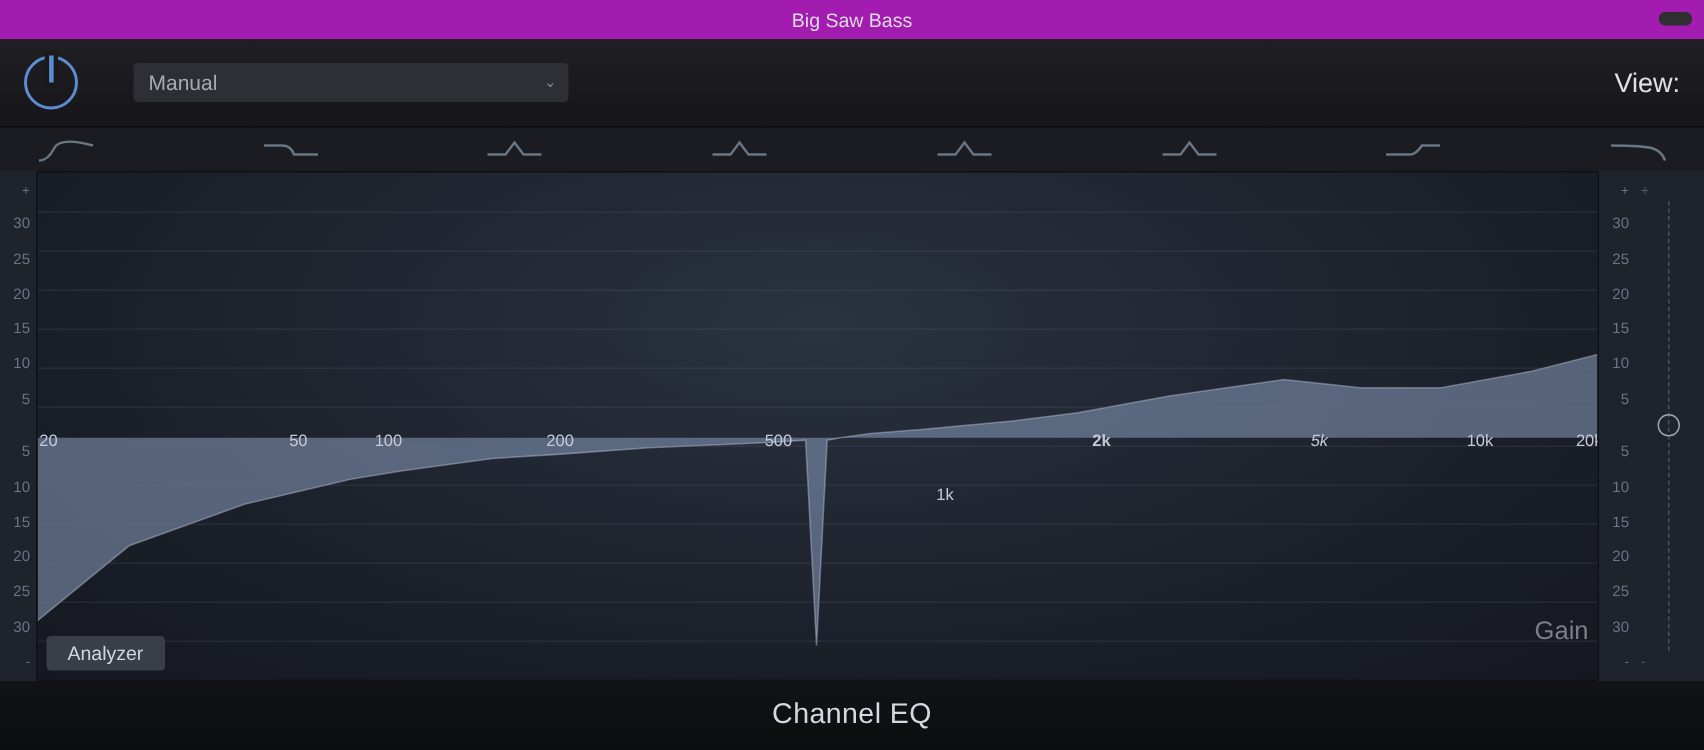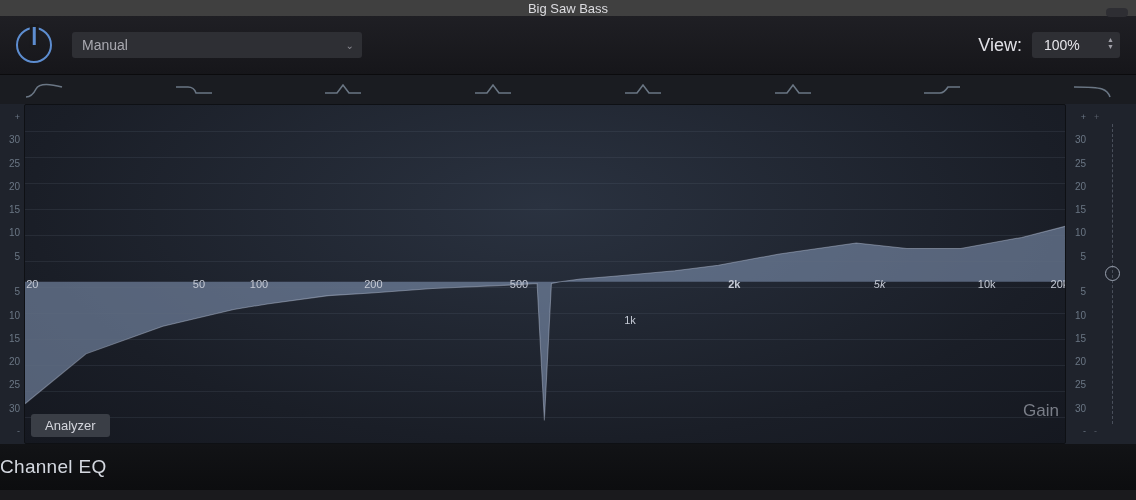--- a/index.html
+++ b/index.html
@@ -9,43 +9,43 @@
     background: #1a1a1d;
     font-family: -apple-system, "Helvetica Neue", Arial, sans-serif;
     color: #d0d0d6;
     overflow: hidden;
     font-size: 13px;
     user-select: none;
   }
 
   
   .titlebar {
-    height: 16px;
-    background: #404040;
+    height: 26px;
+    background: #a21caf;
     display: flex;
     align-items: center;
     justify-content: center;
     font-size: 13px;
     color: #dcdce0;
     position: relative;
   }
   .titlebar .grip {
     position:absolute; right:8px; top:8px;
     width:22px; height:9px;
     background: #2e2e33;
     border-radius: 4px;
   }
 
   
   .header {
     height: 58px;
     display: flex;
     align-items: center;
     padding: 0 10px;
-    gap: 20px;
+    gap: 37px;
     background: linear-gradient(#1f1f24,#16161a);
   }
   .power {
     width: 36px; height:36px;
     border: 2.5px solid #5d8dd0;
     border-radius: 50%;
     position: relative;
     cursor: pointer;
     margin-left:6px;
   }
@@ -195,21 +195,21 @@
     position:absolute;
     left:15px;
     top: calc(50% - 8px);
     cursor:ns-resize;
   }
 
   
   .footer {
     height: 46px;
     background: linear-gradient(#121316,#0c0d0f);
-    display:flex; align-items:center; 
+    display:flex; align-items:center; justify-content:center;
     font-size:19px;
     font-weight:300;
     color:#d4d8e0;
     letter-spacing:0.3px;
   }
 </style>
 </head>
 <body>
 
 <div class="titlebar">
@@ -219,27 +219,20 @@
 
 <div class="header">
   <div class="power"></div>
   <div class="preset">
     <span>Manual</span>
     <span class="chev">⌄</span>
   </div>
   <div class="spacer"></div>
   <div class="view-group">
     <span class="view-label">View:</span>
-    <div class="view-select">
-      <span>100%</span>
-      <span class="stepper">
-          <span>▲</span>
-          <span>▼</span>
-        </span>
-    </div>
   </div>
 </div>
 
 <div class="bands" id="bands-row">
     <div class="band-icon">
       <svg width="40" height="18" viewBox="0 0 40 18">
         <path d="M2 16 Q8 16 12 8 T 38 6" stroke="currentColor" stroke-width="1.6" fill="none"></path>
       </svg>
     </div>
     <div class="band-icon">

